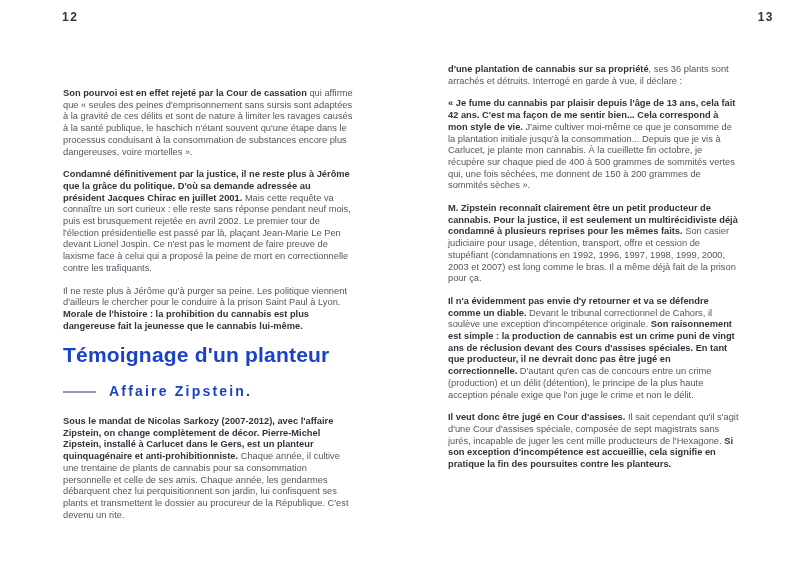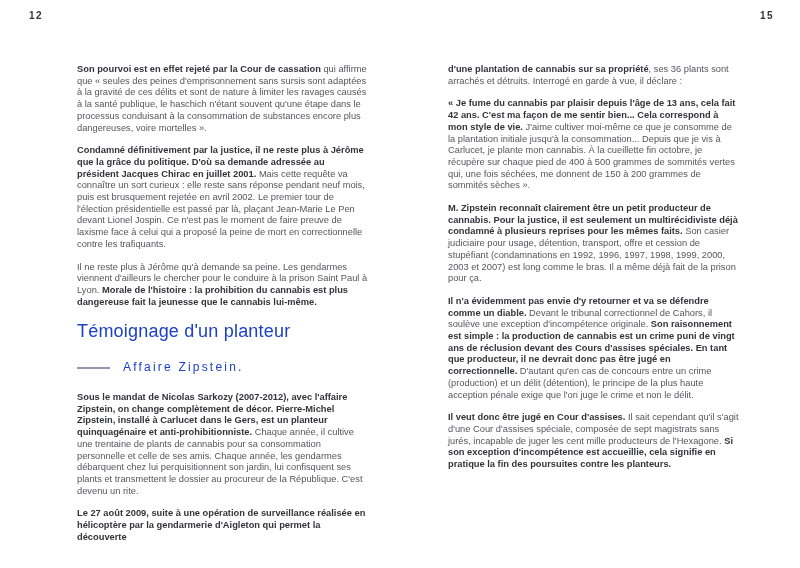--- a/index.html
+++ b/index.html
@@ -19,90 +19,90 @@
     overflow:hidden;
   }
   .spread{
     position:relative;
     width:800px;height:568px;
     background:var(--bg);
   }
   .pagenum{
     position:absolute;
     top:10px;
-    font-size:10px;
+    font-size:12px;
     font-weight:700;
     letter-spacing:1.5px;
     color:var(--bold-text);
+    margin-left:33px;
   }
   .pagenum.pn-left{left:29px;}
   .pagenum.pn-right{right:26px;}
   .text-col{
     position:absolute;
     top:64px;
     width:292px;
     font-size:9.3px;
     line-height:11.7px;
     color:var(--body-text);
     text-align:left;
   }
-  .col-left{left:77px;}
+  .col-left{left:63px;margin-top:24px;}
   .col-right{left:448px;}
   .para{margin:0 0 11px 0;}
   .para .b{font-weight:700;color:var(--bold-text);}
   .section-heading{
     margin:5px 0 0 0;
-    font-size:18px;
+    font-size:21px;
     line-height:24px;
-    font-weight:400;
+    font-weight:700;
     letter-spacing:0.2px;
     color:var(--accent);
   }
   .subsection{
     display:flex;
     align-items:center;
     margin:19px 0 18px 0;
   }
   .subsection .rule{
     width:33px;
     height:2px;
     background:var(--rule);
     margin-right:13px;
     flex:none;
   }
   .subsection .label{
-    font-size:12px;
-    font-weight:400;
+    font-size:14px;
+    font-weight:700;
     letter-spacing:2.2px;
     color:var(--accent);
   }
 </style>
 </head>
 <body>
 
 <div class="spread">
 
   <div class="pagenum pn-left">12</div>
 
-  <div class="pagenum pn-right">15</div>
+  <div class="pagenum pn-right">13</div>
 
   <div class="text-col col-left">
     <p class="para"><span class="b">Son pourvoi est en effet rejeté par la Cour de cassation</span><span> qui affirme que « seules des peines d'emprisonnement sans sursis sont adaptées à la gravité de ces délits et sont de nature à limiter les ravages causés à la santé publique, le haschich n'étant souvent qu'une étape dans le processus conduisant à la consommation de substances encore plus dangereuses, voire mortelles ».</span></p>
     <p class="para"><span class="b">Condamné définitivement par la justice, il ne reste plus à Jérôme que la grâce du politique. D'où sa demande adressée au président Jacques Chirac en juillet 2001.</span><span> Mais cette requête va connaître un sort curieux : elle reste sans réponse pendant neuf mois, puis est brusquement rejetée en avril 2002. Le premier tour de l'élection présidentielle est passé par là, plaçant Jean-Marie Le Pen devant Lionel Jospin. Ce n'est pas le moment de faire preuve de laxisme face à celui qui a proposé la peine de mort en correctionnelle contre les trafiquants.</span></p>
-    <p class="para"><span>Il ne reste plus à Jérôme qu'à demande sa peine. Les gendarmes viennent d'ailleurs le chercher pour le conduire à la prison Saint Paul à Lyon. </span><span class="b">Morale de l'histoire : la prohibition du cannabis est plus dangereuse fait la jeunesse que le cannabis lui-même.</span></p>
+    <p class="para"><span>Il ne reste plus à Jérôme qu'à purger sa peine. Les politique viennent d'ailleurs le chercher pour le conduire à la prison Saint Paul à Lyon. </span><span class="b">Morale de l'histoire : la prohibition du cannabis est plus dangereuse fait la jeunesse que le cannabis lui-même.</span></p>
 
     <h1 class="section-heading">Témoignage d'un planteur</h1>
 
     <div class="subsection">
       <span class="rule"></span>
       <span class="label">Affaire Zipstein.</span>
     </div>
 
     <p class="para"><span class="b">Sous le mandat de Nicolas Sarkozy (2007-2012), avec l'affaire Zipstein, on change complètement de décor. Pierre-Michel Zipstein, installé à Carlucet dans le Gers, est un planteur quinquagénaire et anti-prohibitionniste.</span><span> Chaque année, il cultive une trentaine de plants de cannabis pour sa consommation personnelle et celle de ses amis. Chaque année, les gendarmes débarquent chez lui perquisitionnent son jardin, lui confisquent ses plants et transmettent le dossier au procureur de la République. C'est devenu un rite.</span></p>
-    <p class="para"><span class="b">Le 27 août 2009, suite à une opération de surveillance réalisée en hélicoptère par la gendarmerie d'Aigleton qui permet la découverte</span></p>
   </div>
 
   <div class="text-col col-right">
     <p class="para"><span class="b">d'une plantation de cannabis sur sa propriété</span><span>, ses 36 plants sont arrachés et détruits. Interrogé en garde à vue, il déclare :</span></p>
     <p class="para"><span class="b">« Je fume du cannabis par plaisir depuis l'âge de 13 ans, cela fait 42 ans. C'est ma façon de me sentir bien... Cela correspond à mon style de vie.</span><span> J'aime cultiver moi-même ce que je consomme de la plantation initiale jusqu'à la consommation... Depuis que je vis à Carlucet, je plante mon cannabis. À la cueillette fin octobre, je récupère sur chaque pied de 400 à 500 grammes de sommités vertes qui, une fois séchées, me donnent de 150 à 200 grammes de sommités sèches ».</span></p>
     <p class="para"><span class="b">M. Zipstein reconnaît clairement être un petit producteur de cannabis. Pour la justice, il est seulement un multirécidiviste déjà condamné à plusieurs reprises pour les mêmes faits.</span><span> Son casier judiciaire pour usage, détention, transport, offre et cession de stupéfiant (condamnations en 1992, 1996, 1997, 1998, 1999, 2000, 2003 et 2007) est long comme le bras. Il a même déjà fait de la prison pour ça.</span></p>
     <p class="para"><span class="b">Il n'a évidemment pas envie d'y retourner et va se défendre comme un diable.</span><span> Devant le tribunal correctionnel de Cahors, il soulève une exception d'incompétence originale. </span><span class="b">Son raisonnement est simple : la production de cannabis est un crime puni de vingt ans de réclusion devant des Cours d'assises spéciales. En tant que producteur, il ne devrait donc pas être jugé en correctionnelle.</span><span> D'autant qu'en cas de concours entre un crime (production) et un délit (détention), le principe de la plus haute acception pénale exige que l'on juge le crime et non le délit.</span></p>
     <p class="para"><span class="b">Il veut donc être jugé en Cour d'assises.</span><span> Il sait cependant qu'il s'agit d'une Cour d'assises spéciale, composée de sept magistrats sans jurés, incapable de juger les cent mille producteurs de l'Hexagone. </span><span class="b">Si son exception d'incompétence est accueillie, cela signifie en pratique la fin des poursuites contre les planteurs.</span></p>
   </div>
 

